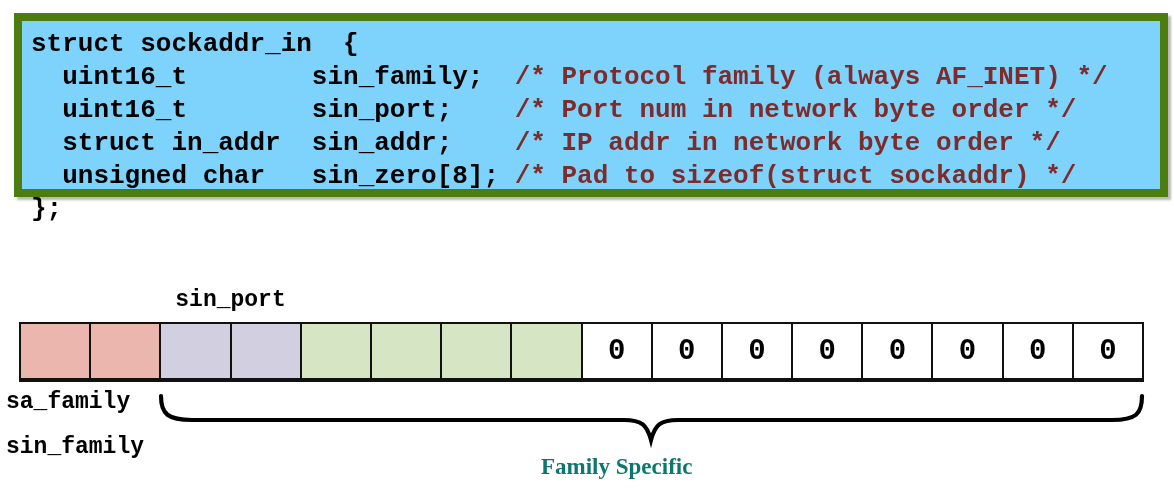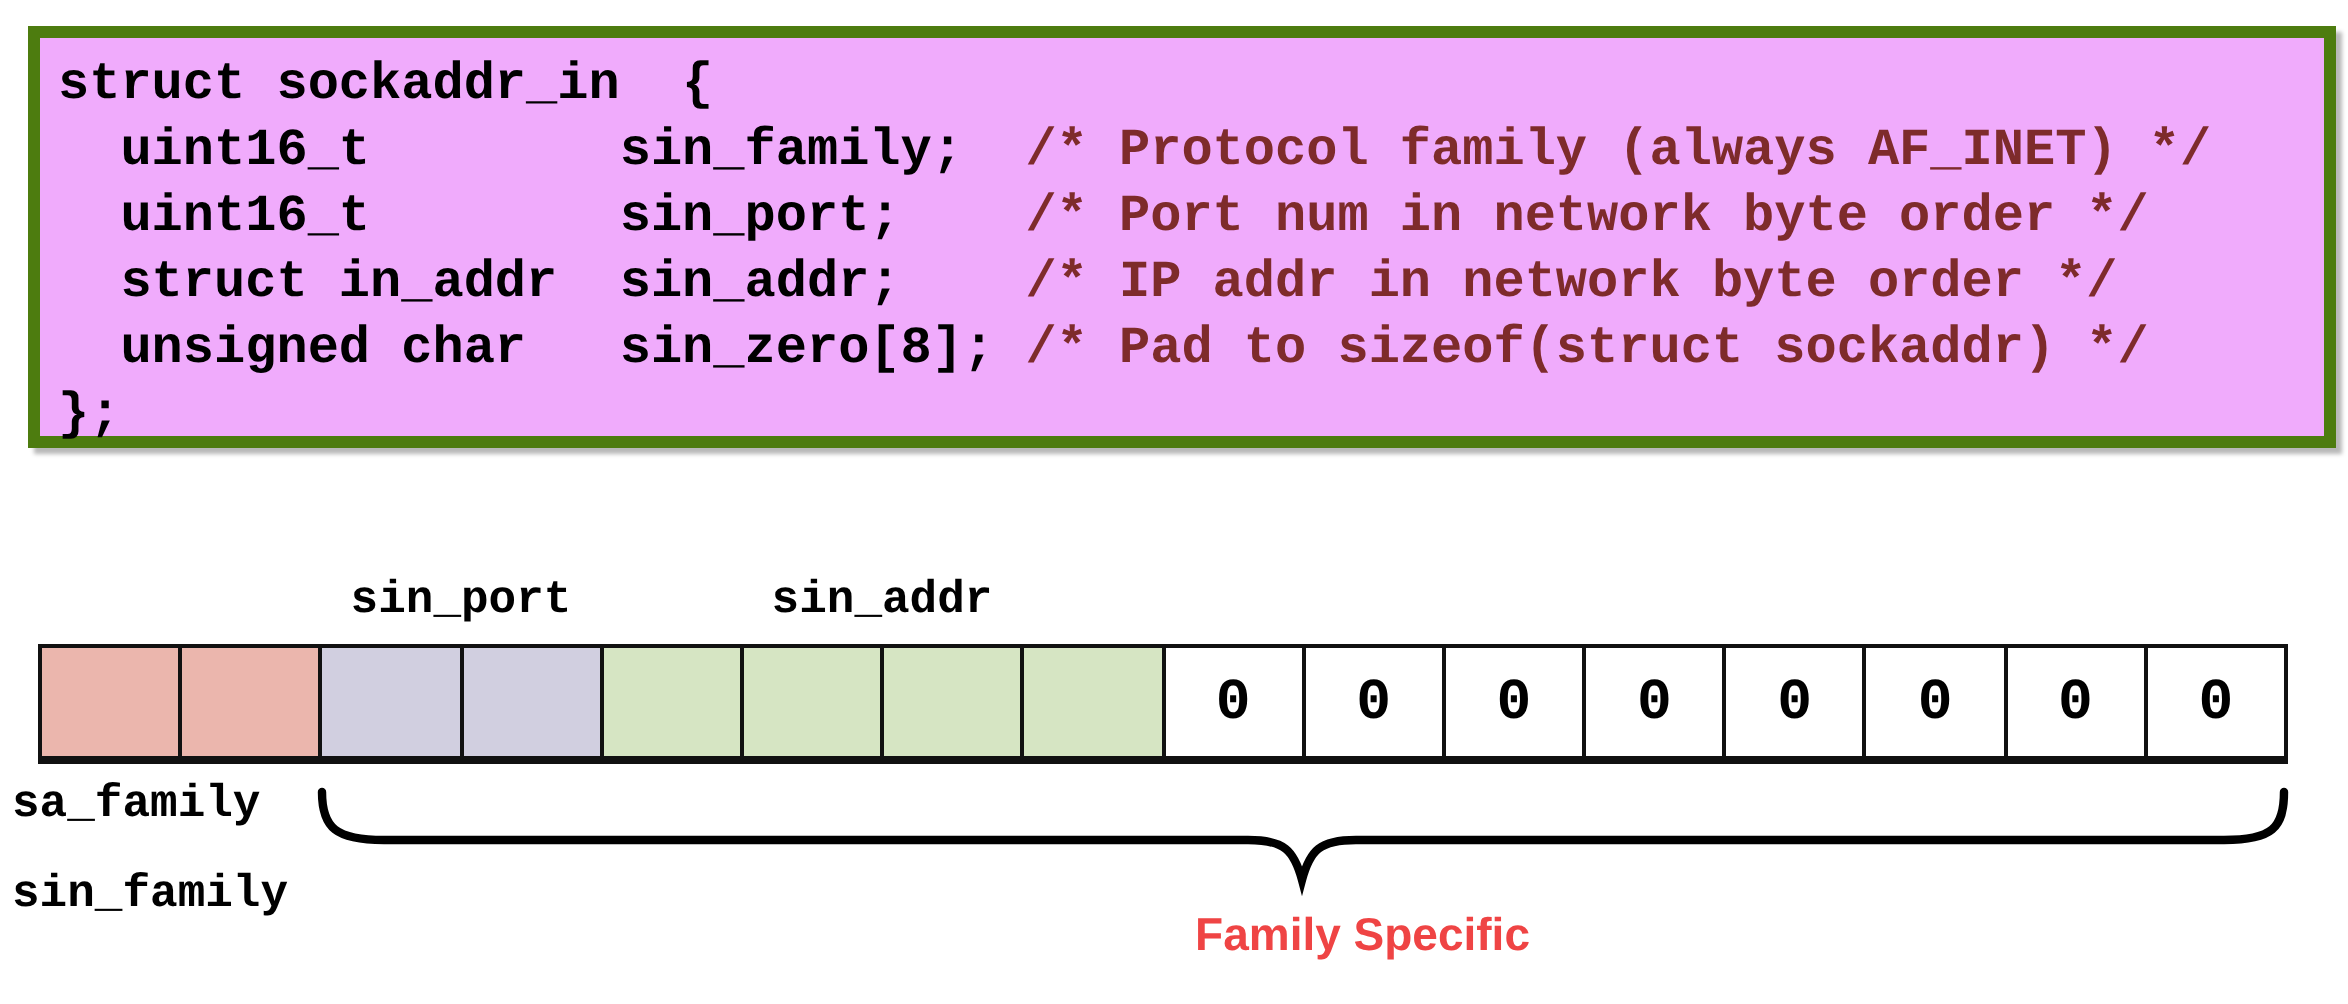--- a/index.html
+++ b/index.html
@@ -7,24 +7,24 @@
     width: 1174px; height: 502px;
     background: #ffffff;
     overflow: hidden;
     font-family: "Liberation Sans", sans-serif;
   }
   .stage { position: relative; width: 1174px; height: 502px; }
 
   
   .code-box {
     position: absolute; left: 14px; top: 13px;
-    width: 1154px; height: 211px;
+    width: 1154px; height: 184px;
     box-sizing: border-box;
-    background: #f0abfc;
-    border: 6px solid #4d7c0f;
+    background: #7dd3fc;
+    border: 8px solid #4d7c0f;
     box-shadow: 3px 3px 2px #b9b9b9;
   }
   .code-box pre {
     margin: 0; padding: 7px 0 0 9px;
     font-family: "Liberation Mono", monospace;
     font-weight: bold;
     font-size: 26px;
     line-height: 33px;
     color: #000000;
     white-space: pre;
@@ -69,39 +69,38 @@
     display: flex; align-items: center; justify-content: center;
     font-family: "Liberation Mono", monospace;
     font-weight: bold; font-size: 26px; color: #000;
     pointer-events: none;
   }
 
   .brace-svg { position: absolute; left: 0; top: 0; width: 1174px; height: 502px; pointer-events: none; }
 
   .family-specific {
     position: absolute; left: 541px; top: 454px; width: 224px;
-    text-align: right;
-    font-family: Liberation Sans, sans-serif;
-    font-weight: bold; font-size: 23px; color: #ef4444;
+    text-align: left;
+    font-family: Liberation Serif, serif;
+    font-weight: bold; font-size: 23px; color: #0f766e;
   }
 </style>
 </head>
 <body>
 
 <div class="stage">
 
   <div class="code-box">
     <pre><div class="code-line"><span>struct sockaddr_in  {</span><span class="comment"></span></div><div class="code-line"><span>  uint16_t        sin_family;  </span><span class="comment">/* Protocol family (always AF_INET) */</span></div><div class="code-line"><span>  uint16_t        sin_port;    </span><span class="comment">/* Port num in network byte order */</span></div><div class="code-line"><span>  struct in_addr  sin_addr;    </span><span class="comment">/* IP addr in network byte order */</span></div><div class="code-line"><span>  unsigned char   sin_zero[8]; </span><span class="comment">/* Pad to sizeof(struct sockaddr) */</span></div><div class="code-line"><span>};</span><span class="comment"></span></div></pre>
   </div>
 
   <div class="diagram">
 
     <div class="mono-label field-label" style="left:159px; top:287px; width:143px;">sin_port</div>
 
-    <div class="mono-label field-label" style="left:300px; top:287px; width:282px;">sin_addr</div>
 
     <div class="byte-row">
         <div class="cell" style="background: rgb(235, 182, 173);"></div>
         <div class="cell" style="background: rgb(235, 182, 173);"></div>
         <div class="cell" style="background: rgb(209, 207, 224);"></div>
         <div class="cell" style="background: rgb(209, 207, 224);"></div>
         <div class="cell" style="background: rgb(214, 229, 195);"></div>
         <div class="cell" style="background: rgb(214, 229, 195);"></div>
         <div class="cell" style="background: rgb(214, 229, 195);"></div>
         <div class="cell" style="background: rgb(214, 229, 195);"></div>

